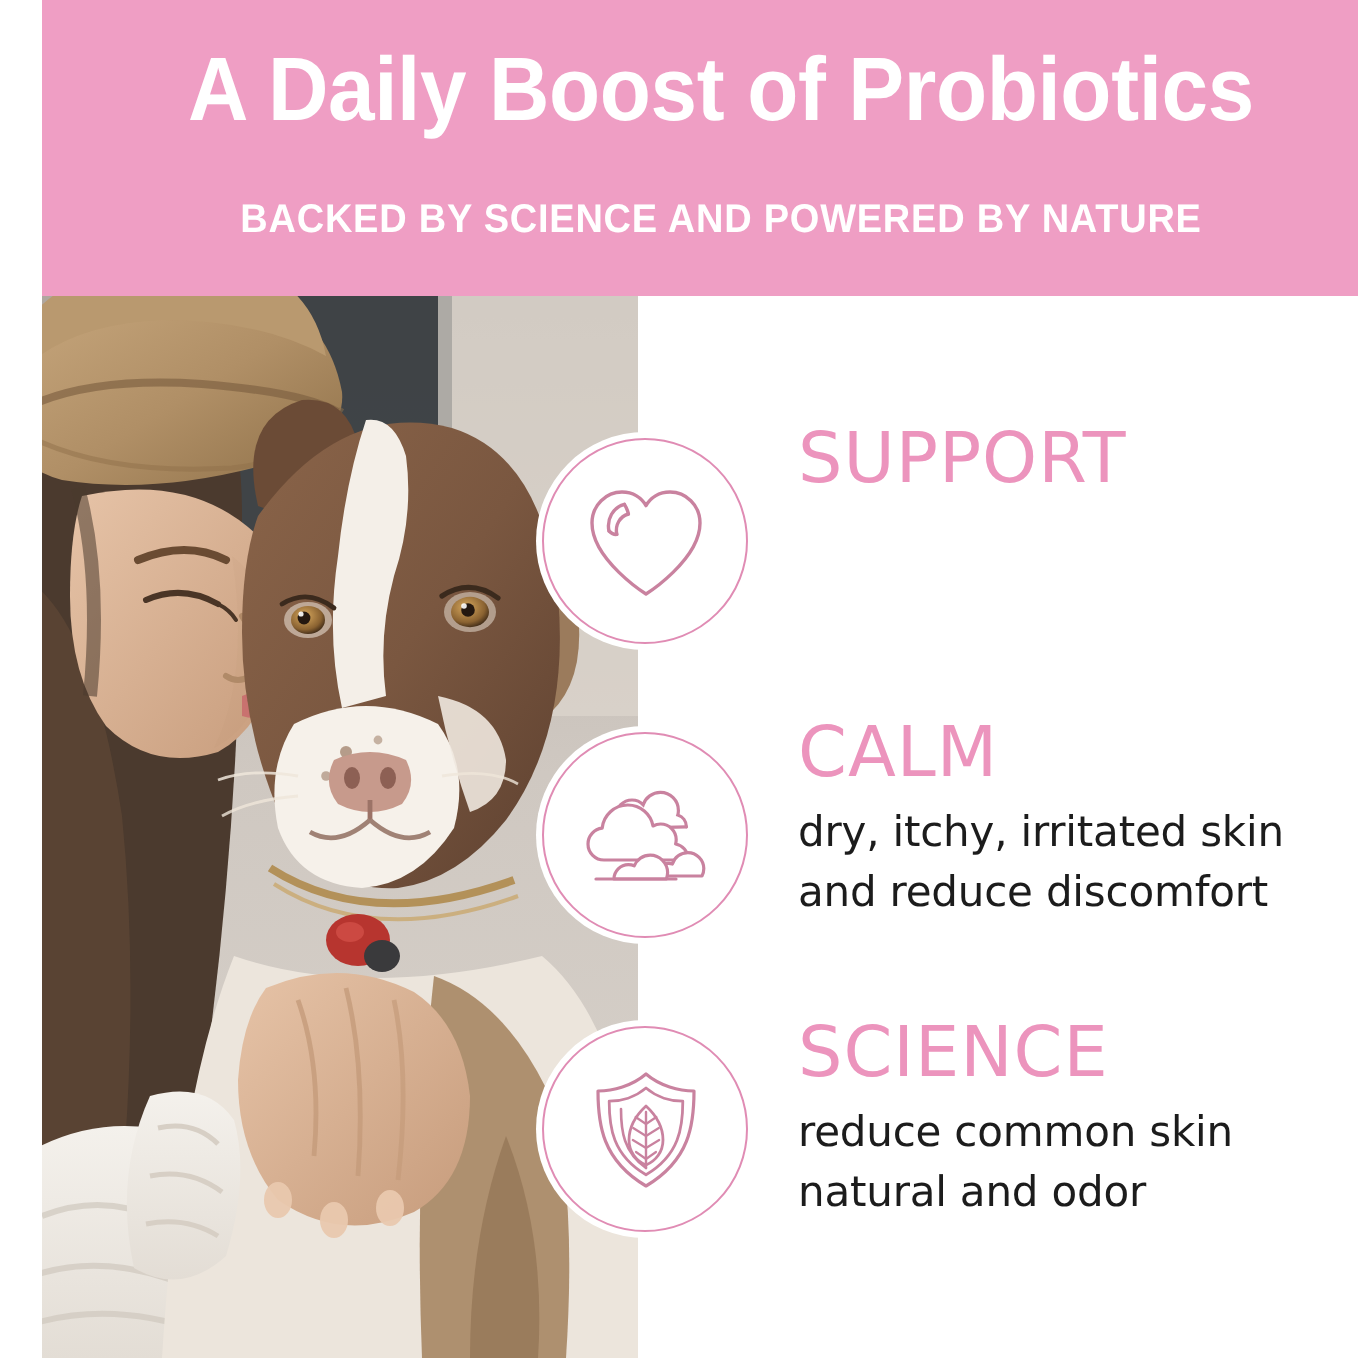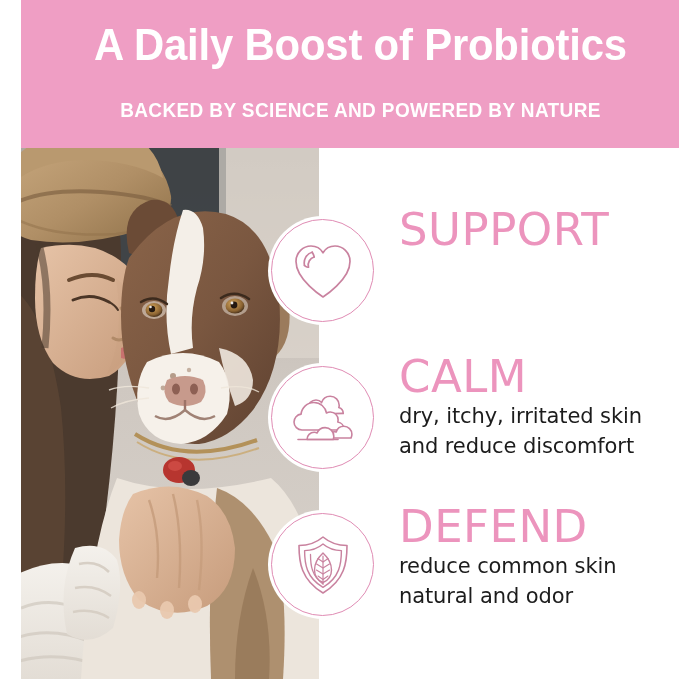--- a/index.html
+++ b/index.html
@@ -84,21 +84,21 @@
     left: 0;
     width: 381px;
   }
   .feature-heading {
     position: absolute;
     left: 80px;
     top: 0;
     color: #ec94bd;
     font-family: "DejaVu Sans", sans-serif;
     font-weight: 400;
-    font-size: 45px;
+    font-size: 35px;
     line-height: 40px;
     letter-spacing: 0.5px;
     white-space: nowrap;
   }
   .feature-body {
     position: absolute;
     left: 80px;
     top: 44px;
     width: 300px;
     color: #1c1c1c;
@@ -285,21 +285,21 @@
 
     <div class="feature" style="top:209px;">
       <div class="feature-heading">CALM</div>
       <div class="feature-body">
         <div>dry, itchy, irritated skin</div>
         <div>and reduce discomfort</div>
       </div>
     </div>
 
     <div class="feature" style="top:359px;">
-      <div class="feature-heading">DEFEND</div>
+      <div class="feature-heading">SCIENCE</div>
       <div class="feature-body">
         <div>reduce common skin</div>
         <div>natural and odor</div>
       </div>
     </div>
   </div>
 
   <div class="icon-circle" style="left:250px; top:219px;">
     <svg width="66" height="62" viewBox="0 0 66 62" fill="none">
       <path d="M33 57 C33 57 6 40 6 21.5 C6 12.4 13.2 6 21 6 C26.6 6 30.8 9 33 12.8 C35.2 9 39.4 6 45 6 C52.8 6 60 12.4 60 21.5 C60 40 33 57 33 57 Z" stroke="#c9829f" stroke-width="1.7" fill="none" stroke-linejoin="round"></path>

